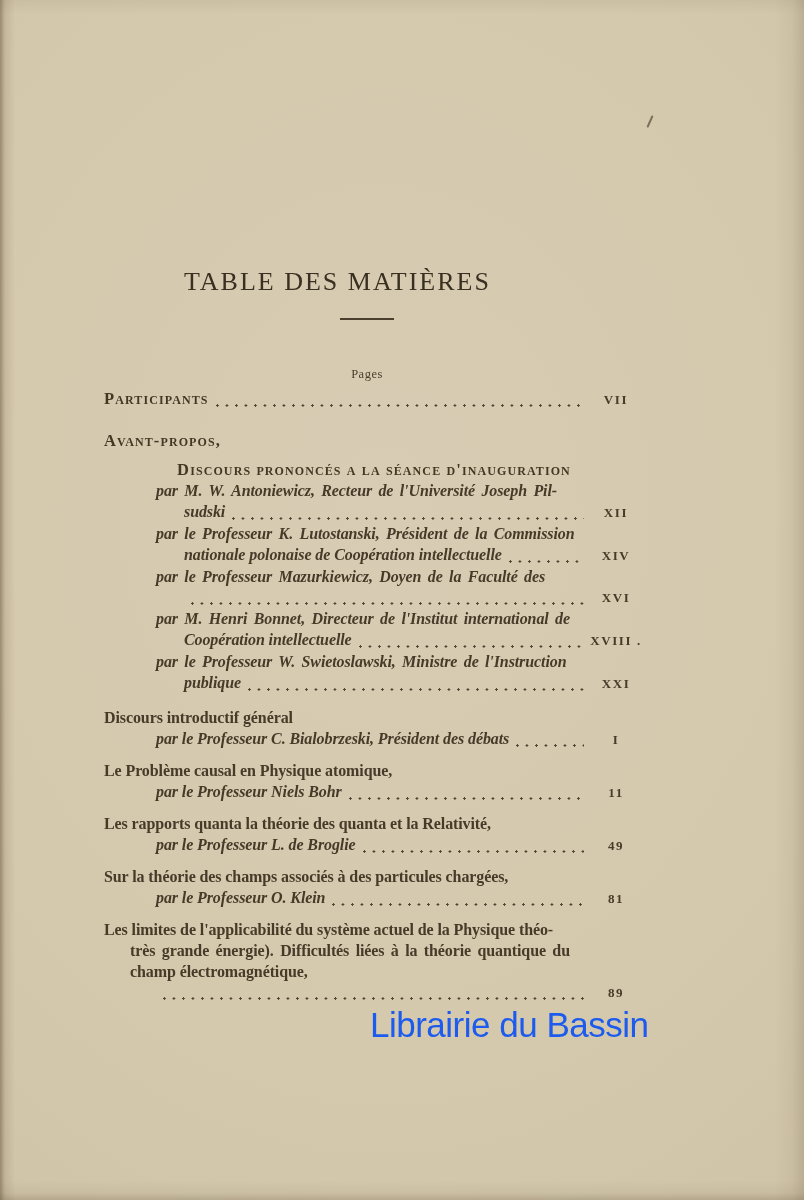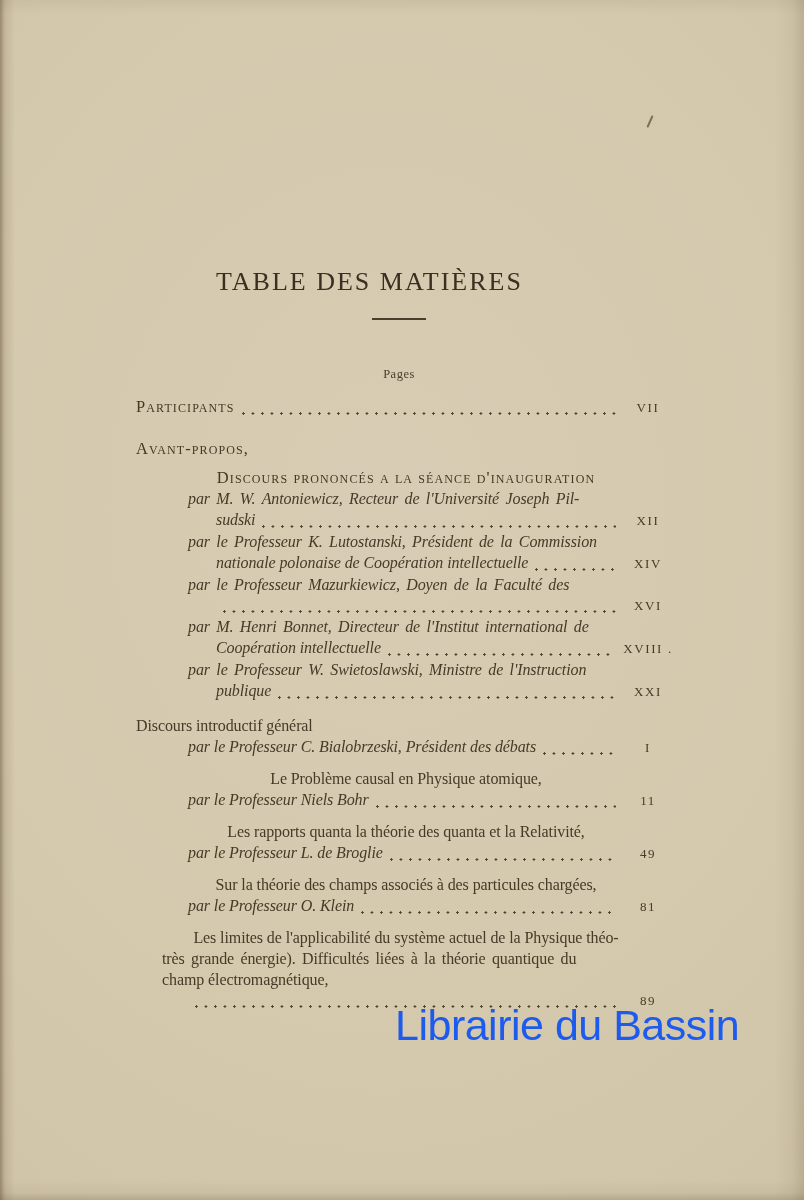--- a/index.html
+++ b/index.html
@@ -15,37 +15,37 @@
       linear-gradient(270deg, rgba(105,90,62,.22) 0px, rgba(105,90,62,.07) 12px, rgba(105,90,62,0) 30px),
       linear-gradient(0deg, rgba(105,90,62,.28) 0px, rgba(105,90,62,.08) 7px, rgba(105,90,62,0) 20px),
       linear-gradient(180deg, rgba(120,105,75,.10) 0px, rgba(120,105,75,0) 14px),
       radial-gradient(130% 105% at 48% 42%, #d8cdb4 0%, #d3c7ab 55%, #c9bc9e 100%);
   }
   .pen-mark{
     position:absolute;left:649px;top:115px;width:2px;height:13px;
     background:rgba(78,66,48,.65);transform:rotate(24deg);border-radius:2px;
   }
   .content{
-    position:absolute;left:136px;top:266px;width:540px;
+    position:absolute;left:104px;top:266px;width:540px;
     color:#463a28;
   }
   .title{
     font-size:26px;line-height:32px;letter-spacing:2px;
     color:#3a3021;margin-left:80px;white-space:nowrap;
     font-weight:normal;
   }
   .rule{
     margin:20px 0 0 236px;width:54px;height:0;
     border-top:2px solid #4a3e2c;
   }
   .pages-label{
     margin-top:46px;text-align:center;padding-right:14px;
     font-size:12.5px;line-height:16px;letter-spacing:.5px;color:#4a3e2c;
   }
-  .rows{margin-top:14px;}
+  .rows{margin-top:6px;font-weight:bold;}
   .row{
     display:flex;align-items:baseline;line-height:21px;
     font-size:16px;letter-spacing:-.1px;
   }
   .row .t{white-space:nowrap;}
   .sc .t{
     font-variant:small-caps;letter-spacing:1.1px;font-size:16.5px;color:#443825;
   }
   .by{padding-left:52px;}
   .by .t, .cont .t{font-style:italic;}
@@ -61,25 +61,25 @@
     background-position:left bottom 2px;
   }
   .page{
     flex:0 0 56px;text-align:center;white-space:nowrap;
     font-size:13px;letter-spacing:1.6px;color:#473b29;
     font-variant:small-caps;
   }
   .g-lg{margin-top:20px;}
   .g-sm{margin-top:8px;justify-content:center;}
   .g-md{margin-top:13px;}
-  .g-md2{margin-top:10px;justify-content:center;}
+  .g-md2{margin-top:10px;}
   .watermark{
-    position:absolute;left:395px;top:999px;z-index:5;
+    position:absolute;left:370px;top:999px;z-index:5;
     font-family:"Liberation Sans", sans-serif;
-    font-size:43px;line-height:52px;letter-spacing:-.5px;
+    font-size:35px;line-height:52px;letter-spacing:-.5px;
     white-space:nowrap;
   }
 </style>
 </head>
 <body>
 
 <div class="paper"></div>
 <div class="pen-mark"></div>
 
 <div class="content">

